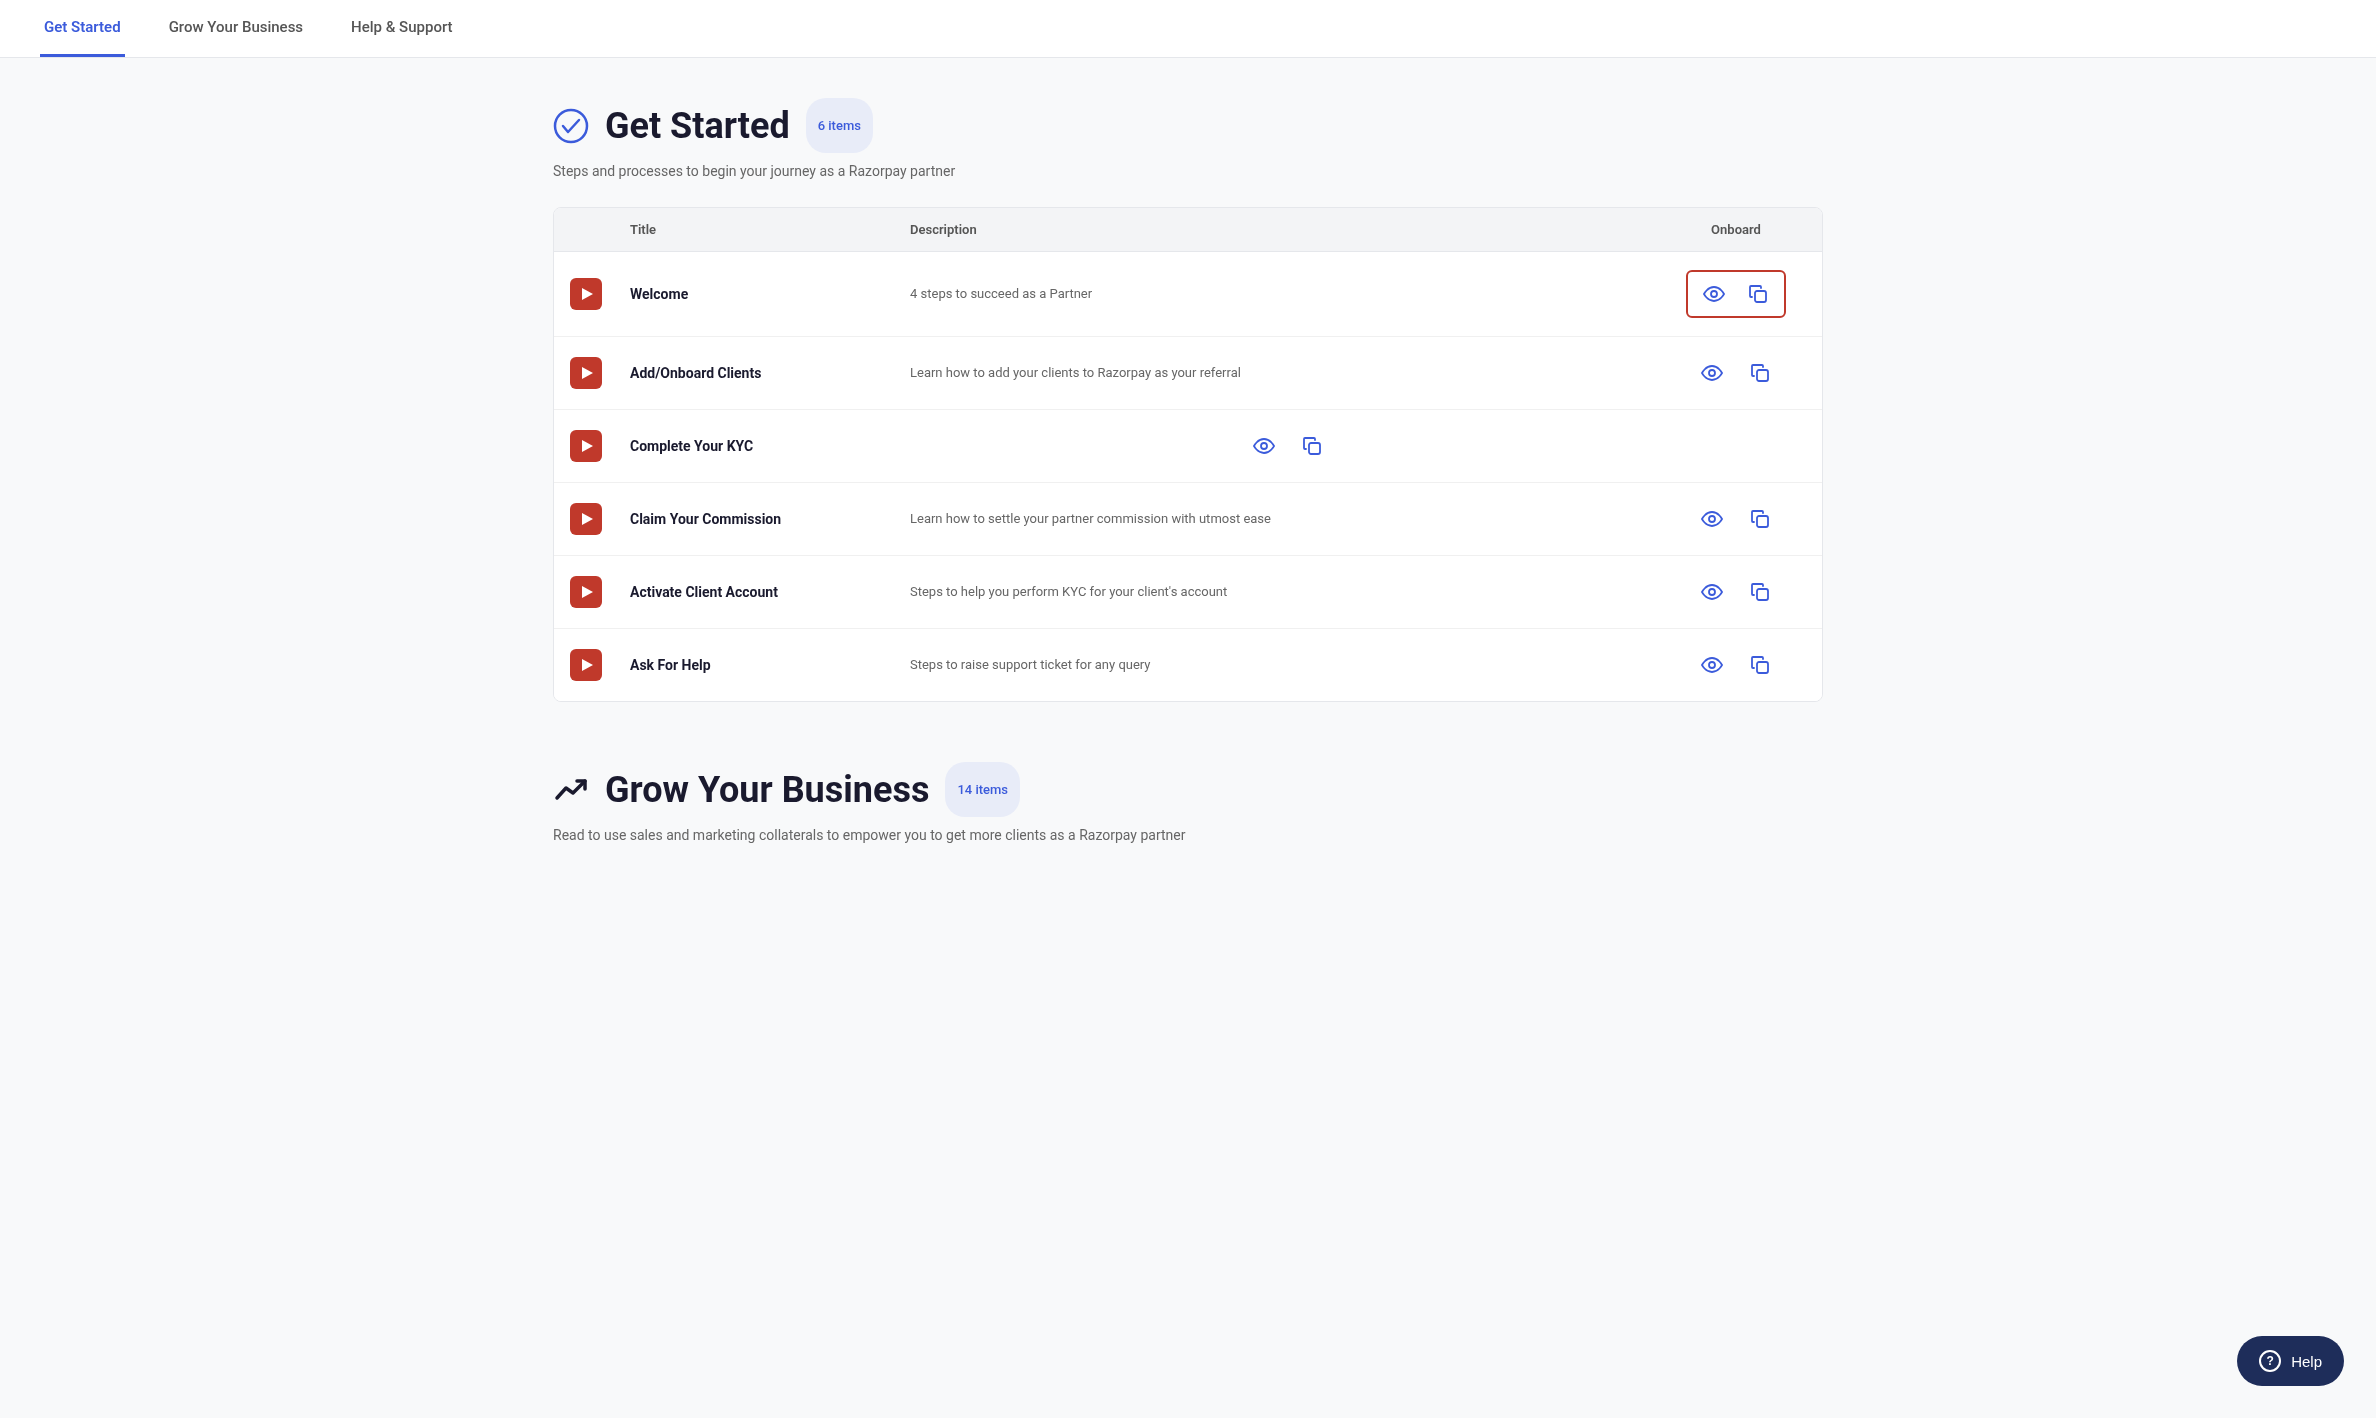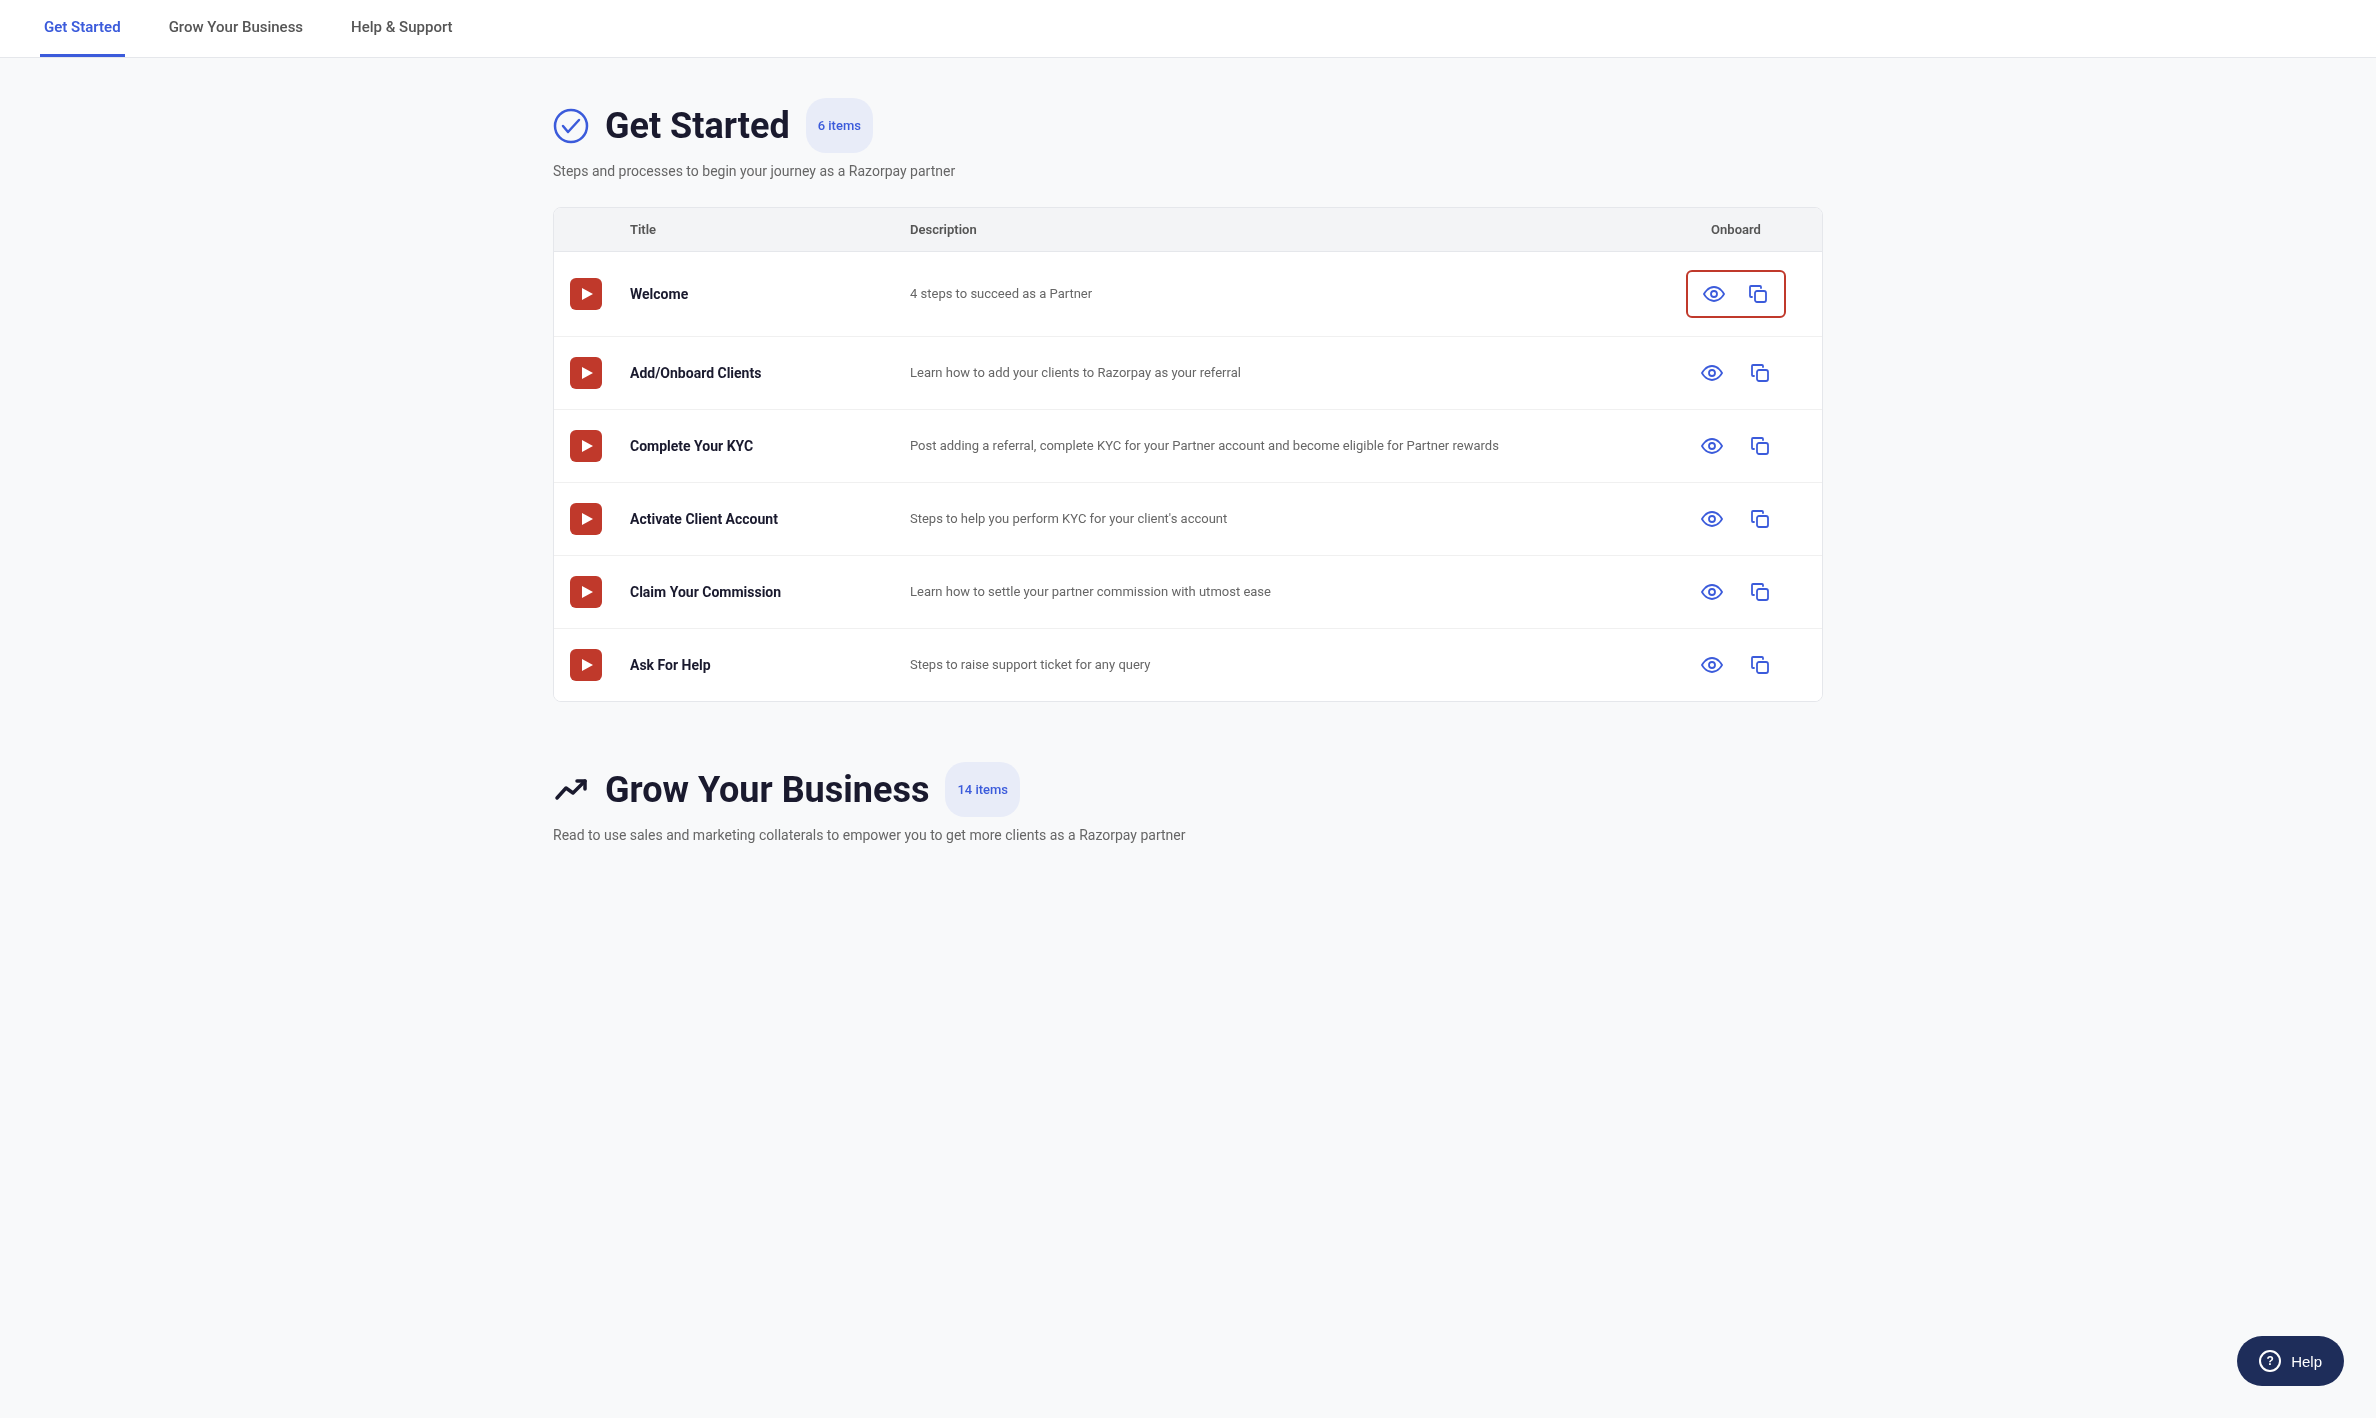--- a/index.html
+++ b/index.html
@@ -291,65 +291,64 @@
           </svg>
         </button>
       </div>
     </div>
 
     <div class="table-row">
       <div>
         <div class="video-icon"></div>
       </div>
       <div class="row-title">Complete Your KYC</div>
-      <div class="row-description">Post adding a referral, complete KYC for your Partner account and become eligible for Partner rewards</div>
       <div class="actions-cell">
         <button class="action-btn">
           <svg width="22" height="16" viewBox="0 0 22 16" fill="none">
             <path d="M1 8C1 8 4.5 1 11 1C17.5 1 21 8 21 8C21 8 17.5 15 11 15C4.5 15 1 8 1 8Z" stroke="#3b5bdb" stroke-width="1.8" fill="none"></path>
             <circle cx="11" cy="8" r="3" stroke="#3b5bdb" stroke-width="1.8" fill="none"></circle>
           </svg>
         </button>
         <button class="action-btn">
           <svg width="20" height="20" viewBox="0 0 20 20" fill="none">
             <rect x="7" y="7" width="11" height="11" rx="2" stroke="#3b5bdb" stroke-width="1.8" fill="none"></rect>
             <path d="M4 13H3C2.4 13 2 12.6 2 12V3C2 2.4 2.4 2 3 2H12C12.6 2 13 2.4 13 3V4" stroke="#3b5bdb" stroke-width="1.8" stroke-linecap="round"></path>
           </svg>
         </button>
       </div>
     </div>
 
     <div class="table-row">
       <div>
         <div class="video-icon"></div>
       </div>
-      <div class="row-title">Activate Client Account</div>
-      <div class="row-description">Steps to help you perform KYC for your client's account</div>
+      <div class="row-title">Claim Your Commission</div>
+      <div class="row-description">Learn how to settle your partner commission with utmost ease</div>
       <div class="actions-cell">
         <button class="action-btn">
           <svg width="22" height="16" viewBox="0 0 22 16" fill="none">
             <path d="M1 8C1 8 4.5 1 11 1C17.5 1 21 8 21 8C21 8 17.5 15 11 15C4.5 15 1 8 1 8Z" stroke="#3b5bdb" stroke-width="1.8" fill="none"></path>
             <circle cx="11" cy="8" r="3" stroke="#3b5bdb" stroke-width="1.8" fill="none"></circle>
           </svg>
         </button>
         <button class="action-btn">
           <svg width="20" height="20" viewBox="0 0 20 20" fill="none">
             <rect x="7" y="7" width="11" height="11" rx="2" stroke="#3b5bdb" stroke-width="1.8" fill="none"></rect>
             <path d="M4 13H3C2.4 13 2 12.6 2 12V3C2 2.4 2.4 2 3 2H12C12.6 2 13 2.4 13 3V4" stroke="#3b5bdb" stroke-width="1.8" stroke-linecap="round"></path>
           </svg>
         </button>
       </div>
     </div>
 
     <div class="table-row">
       <div>
         <div class="video-icon"></div>
       </div>
-      <div class="row-title">Claim Your Commission</div>
-      <div class="row-description">Learn how to settle your partner commission with utmost ease</div>
+      <div class="row-title">Activate Client Account</div>
+      <div class="row-description">Steps to help you perform KYC for your client's account</div>
       <div class="actions-cell">
         <button class="action-btn">
           <svg width="22" height="16" viewBox="0 0 22 16" fill="none">
             <path d="M1 8C1 8 4.5 1 11 1C17.5 1 21 8 21 8C21 8 17.5 15 11 15C4.5 15 1 8 1 8Z" stroke="#3b5bdb" stroke-width="1.8" fill="none"></path>
             <circle cx="11" cy="8" r="3" stroke="#3b5bdb" stroke-width="1.8" fill="none"></circle>
           </svg>
         </button>
         <button class="action-btn">
           <svg width="20" height="20" viewBox="0 0 20 20" fill="none">
             <rect x="7" y="7" width="11" height="11" rx="2" stroke="#3b5bdb" stroke-width="1.8" fill="none"></rect>

